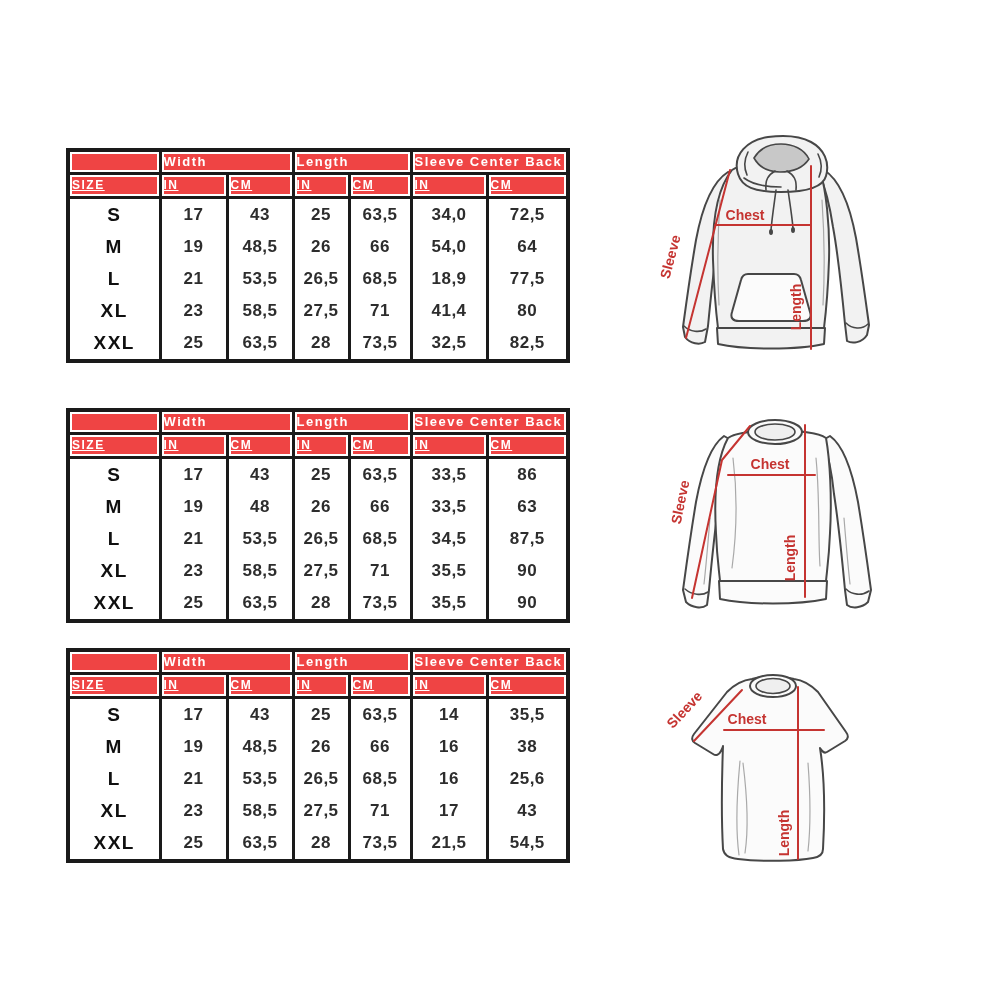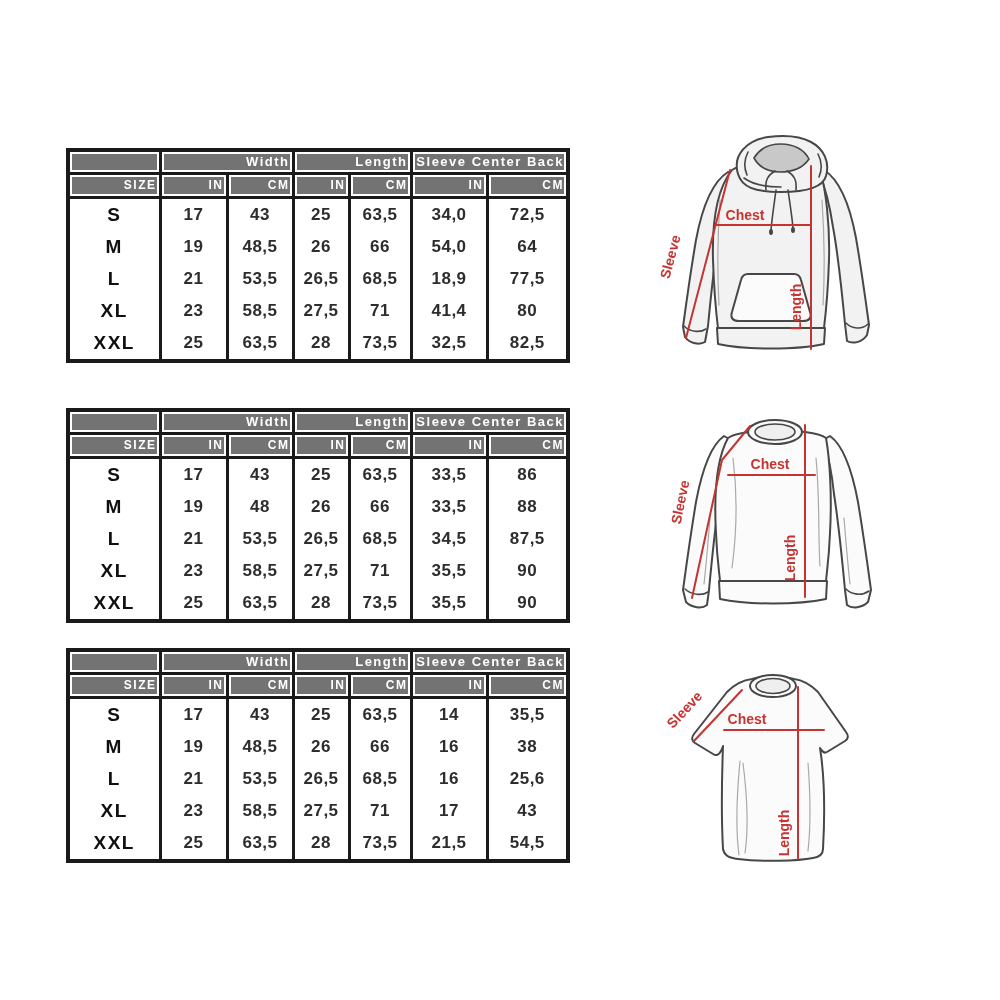--- a/index.html
+++ b/index.html
@@ -11,25 +11,25 @@
 
   
   table.size-table{
     border-collapse:collapse;table-layout:fixed;width:500px;
     border:4px solid #1a1a1a;background:#ffffff;
   }
   table.size-table th{
     border:3px solid #1a1a1a;padding:2px;background:#ffffff;
   }
   table.size-table .hcell{
-    background:#737373;color:#ffffff;font-weight:bold;text-align:right;
+    background:#ef4444;color:#ffffff;font-weight:bold;text-align:left;
     letter-spacing:1.5px;
   }
   table.size-table tr.group-row .hcell{font-size:13px;height:16px;line-height:16px;}
-  table.size-table tr.unit-row .hcell{font-size:12px;height:17px;line-height:17px;}
+  table.size-table tr.unit-row .hcell{font-size:12px;height:17px;line-height:17px;text-decoration:underline;}
   table.size-table td{
     border-left:3px solid #1a1a1a;border-right:3px solid #1a1a1a;
     text-align:center;font-weight:bold;color:#2d2d2d;font-size:17px;height:30px;
     letter-spacing:0.5px;
   }
   table.size-table tbody tr:first-child td{border-top:3px solid #1a1a1a;}
   table.size-table td.size{font-size:19px;color:#101010;letter-spacing:1.5px;}
 
   
   .garment-outline{fill:#f2f2f2;stroke:#474747;stroke-width:2;stroke-linejoin:round;stroke-linecap:round;}
@@ -244,21 +244,21 @@
           <td>86</td>
         </tr>
 
         <tr>
           <td class="size">M</td>
           <td>19</td>
           <td>48</td>
           <td>26</td>
           <td>66</td>
           <td>33,5</td>
-          <td>88</td>
+          <td>63</td>
         </tr>
 
         <tr>
           <td class="size">L</td>
           <td>21</td>
           <td>53,5</td>
           <td>26,5</td>
           <td>68,5</td>
           <td>34,5</td>
           <td>87,5</td>

